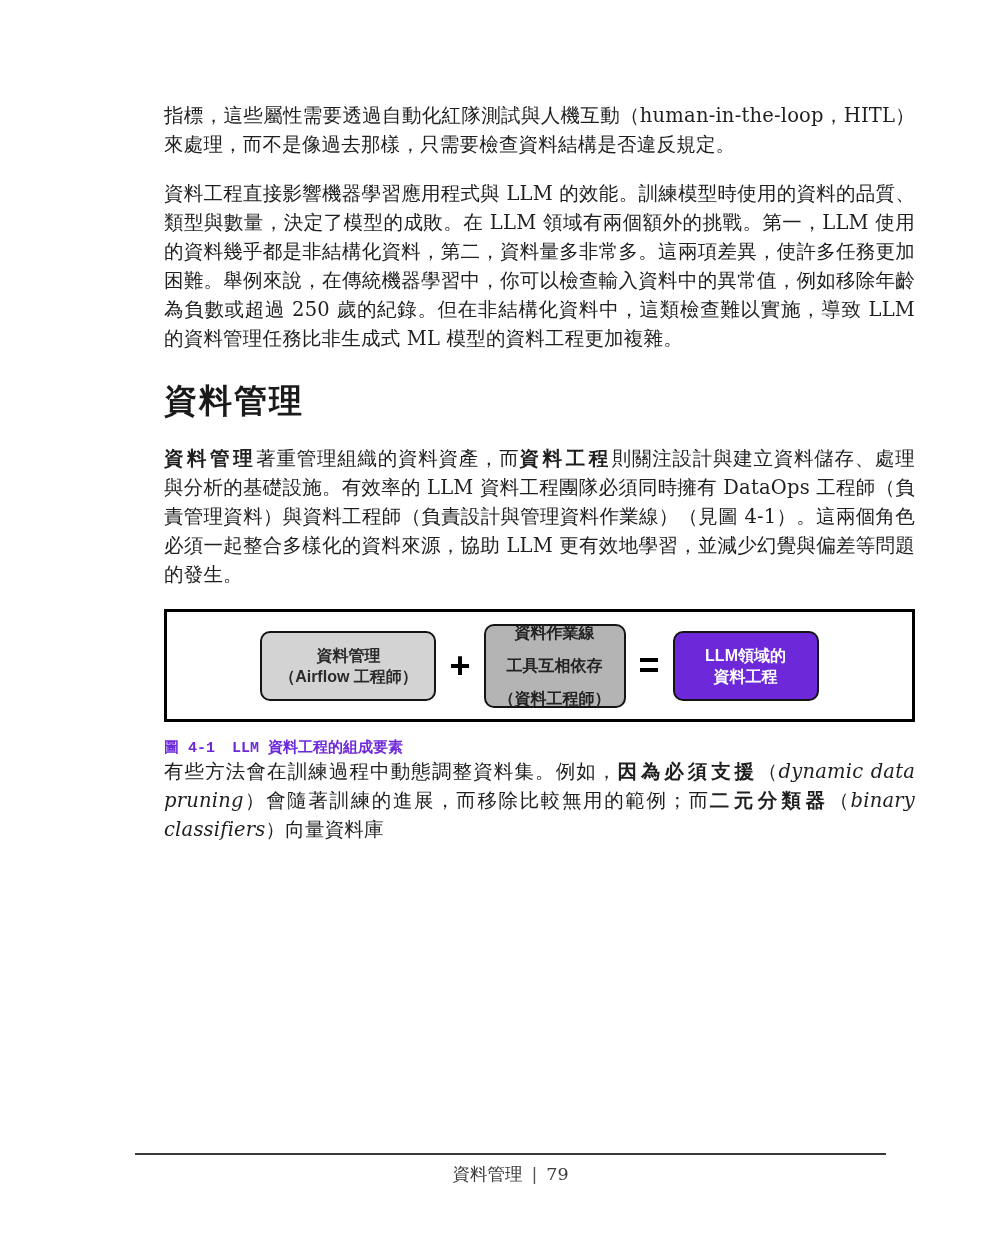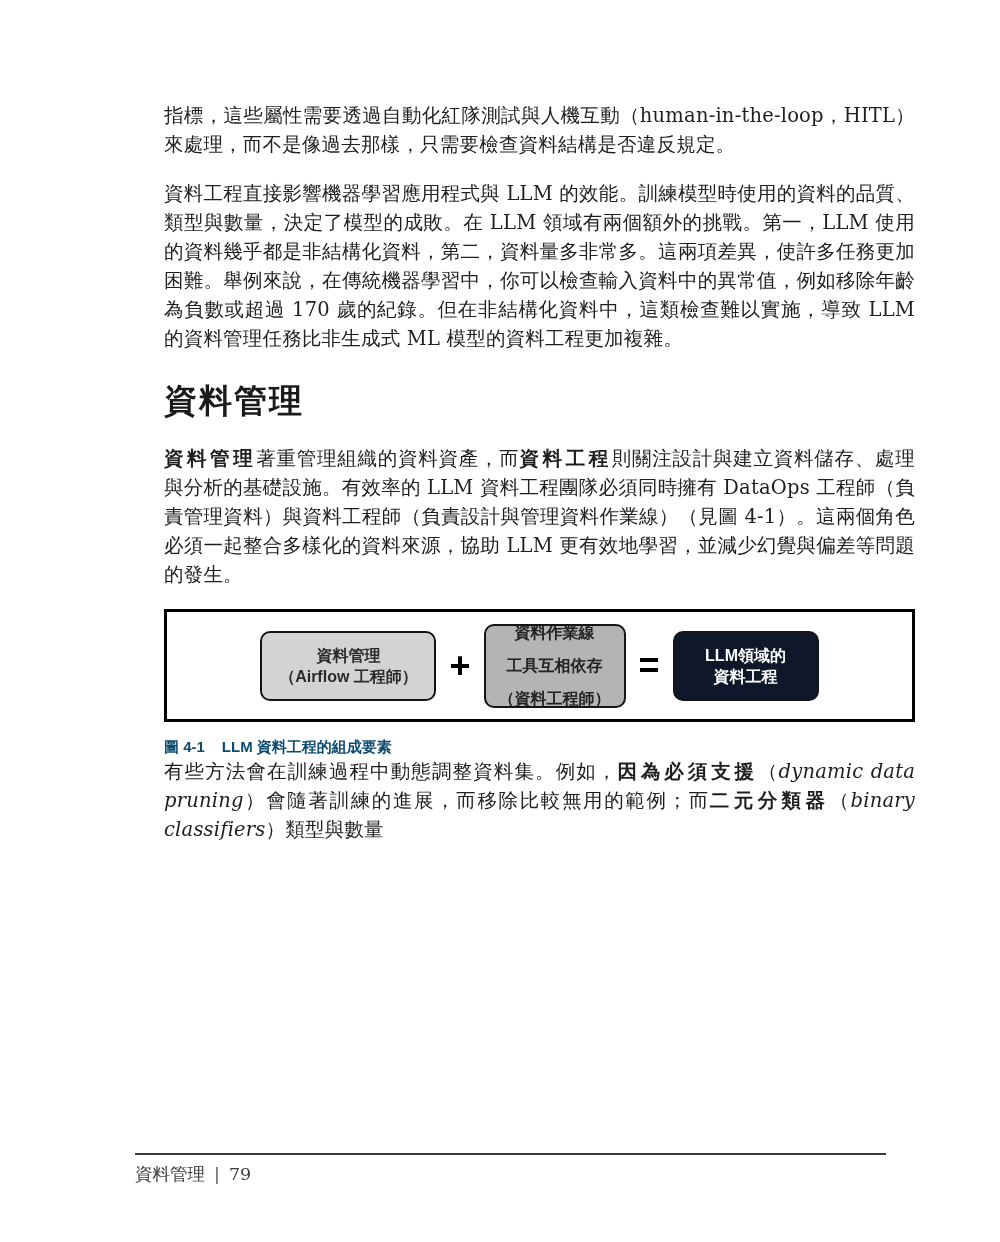--- a/index.html
+++ b/index.html
@@ -68,74 +68,74 @@
   .fig-op {
     font-family: "Liberation Sans", "DejaVu Sans", sans-serif;
     font-weight: 900;
     font-size: 36px;
     color: #000000;
     line-height: 1;
     margin: 0 2px;
   }
   .figure-caption {
     margin-top: 16px;
-    font-family: Liberation Sans, sans-serif;
+    font-family: Liberation Mono, monospace;
     font-weight: bold;
     font-size: 15px;
-    color: #0c4a6e;
+    color: #6d28d9;
   }
   .figure-caption .cap-label { margin-right: 17px; }
   p.after-caption { margin-top: 41px; }
   .footer {
     position: absolute;
     top: 1153px;
     left: 135px;
     width: 751px;
     border-top: 2px solid #3a3a3a;
     padding-top: 7px;
-    text-align: left;
+    text-align: center;
     font-size: 17.5px;
     color: #3c3c3c;
   }
   .footer .divider { margin: 0 9px; color: #555; }
 </style>
 </head>
 <body>
 
 <div class="page">
   <div class="content">
 
     <p class="body-para"><span>指標，這些屬性需要透過自動化紅隊測試與人機互動（human-in-the-loop，HITL）來處理，而不是像過去那樣，只需要檢查資料結構是否違反規定。</span></p>
-    <p class="body-para"><span>資料工程直接影響機器學習應用程式與 LLM 的效能。訓練模型時使用的資料的品質、類型與數量，決定了模型的成敗。在 LLM 領域有兩個額外的挑戰。第一，LLM 使用的資料幾乎都是非結構化資料，第二，資料量多非常多。這兩項差異，使許多任務更加困難。舉例來說，在傳統機器學習中，你可以檢查輸入資料中的異常值，例如移除年齡為負數或超過 170 歲的紀錄。但在非結構化資料中，這類檢查難以實施，導致 LLM 的資料管理任務比非生成式 ML 模型的資料工程更加複雜。</span></p>
+    <p class="body-para"><span>資料工程直接影響機器學習應用程式與 LLM 的效能。訓練模型時使用的資料的品質、類型與數量，決定了模型的成敗。在 LLM 領域有兩個額外的挑戰。第一，LLM 使用的資料幾乎都是非結構化資料，第二，資料量多非常多。這兩項差異，使許多任務更加困難。舉例來說，在傳統機器學習中，你可以檢查輸入資料中的異常值，例如移除年齡為負數或超過 250 歲的紀錄。但在非結構化資料中，這類檢查難以實施，導致 LLM 的資料管理任務比非生成式 ML 模型的資料工程更加複雜。</span></p>
 
     <h1 class="section-heading">資料管理</h1>
 
     <p class="body-para"><span class="kai">資料管理</span><span>著重管理組織的資料資產，而</span><span class="kai">資料工程</span><span>則關注設計與建立資料儲存、處理與分析的基礎設施。有效率的 LLM 資料工程團隊必須同時擁有 DataOps 工程師（負責管理資料）與資料工程師（負責設計與管理資料作業線）（見圖 4-1）。這兩個角色必須一起整合多樣化的資料來源，協助 LLM 更有效地學習，並減少幻覺與偏差等問題的發生。</span></p>
 
     <div class="figure-frame">
       <div class="fig-box light" style="background: rgb(211, 211, 211);">
           <div>資料管理</div>
           <div>（Airflow 工程師）</div>
         </div>
       <div class="fig-op">+</div>
       <div class="fig-box medium" style="background: rgb(180, 180, 180);">
           <div>資料作業線</div>
           <div>工具互相依存</div>
           <div>（資料工程師）</div>
         </div>
       <div class="fig-op">=</div>
-      <div class="fig-box dark" style="background: #0f172a;">
+      <div class="fig-box dark" style="background: #6d28d9;">
           <div>LLM領域的</div>
           <div>資料工程</div>
         </div>
     </div>
 
     <div class="figure-caption">
       <span class="cap-label">圖 4-1</span><span class="cap-text">LLM 資料工程的組成要素</span>
     </div>
 
-    <p class="body-para"><span>有些方法會在訓練過程中動態調整資料集。例如，</span><span class="kai">因為必須支援</span><span>（</span><span class="it">dynamic data pruning</span><span>）會隨著訓練的進展，而移除比較無用的範例；而</span><span class="kai">二元分類器</span><span>（</span><span class="it">binary classifiers</span><span>）類型與數量</span></p>
+    <p class="body-para"><span>有些方法會在訓練過程中動態調整資料集。例如，</span><span class="kai">因為必須支援</span><span>（</span><span class="it">dynamic data pruning</span><span>）會隨著訓練的進展，而移除比較無用的範例；而</span><span class="kai">二元分類器</span><span>（</span><span class="it">binary classifiers</span><span>）向量資料庫</span></p>
   </div>
 
   <div class="footer">
     <span>資料管理</span><span class="divider">|</span><span>79</span>
   </div>
 </div>
 
 </body></html>

